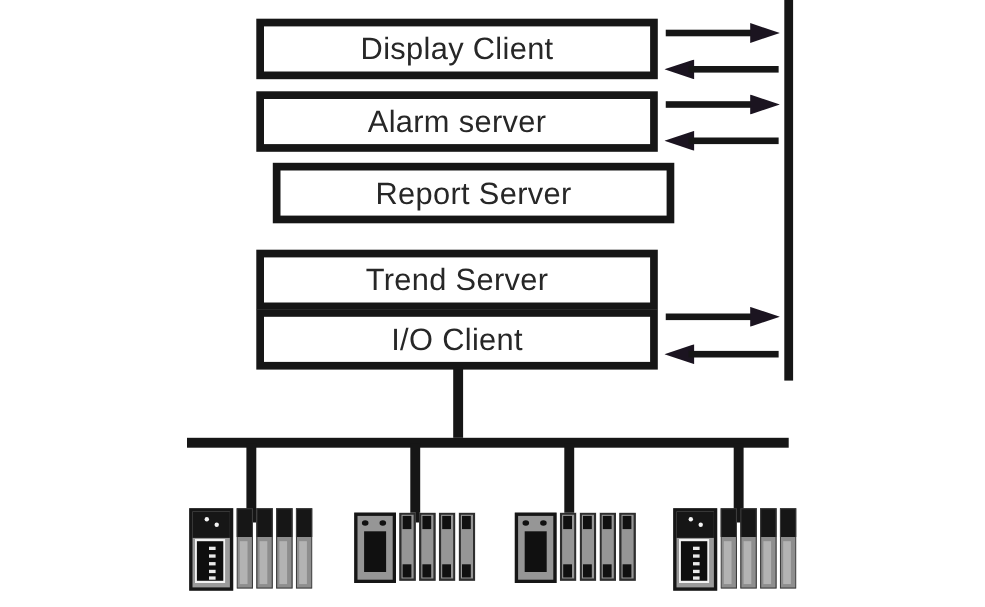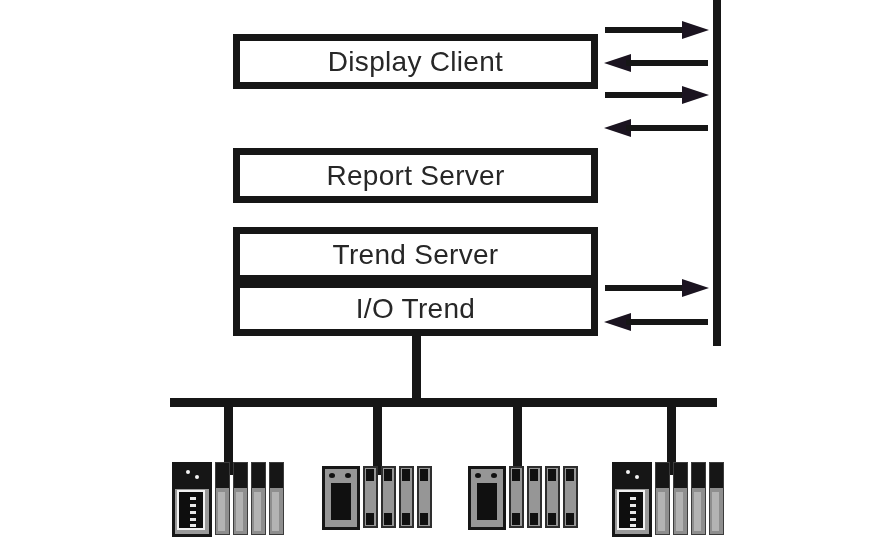--- a/index.html
+++ b/index.html
@@ -18,23 +18,23 @@
     background:#ffffff;
     box-sizing:border-box;
     display:flex;align-items:center;justify-content:center;
   }
   .server-box .label{
     font-size:28px;
     color:#272727;
     letter-spacing:.3px;
     white-space:nowrap;
   }
-  .box-1{top:34px;align-items:center;}
+  .box-1{top:17px;align-items:center;}
   .box-2{top:83px;}
-  .box-3{top:148px;}
+  .box-3{top:148px;margin-left:15px;}
   .box-4{top:215px;margin-top:12px;}
   .box-5{top:281px;}
 
   
   .vline{position:absolute;left:713px;top:0;width:8px;height:346px;background:#161616;}
   .connector{position:absolute;left:412px;top:334px;width:9px;height:64px;background:#161616;}
   .hbus{position:absolute;left:170px;top:398px;width:547px;height:9px;background:#161616;}
   .drop{position:absolute;top:403px;width:9px;height:72px;background:#161616;}
   .drop-1{left:224px;}
   .drop-2{left:373px;}
@@ -112,28 +112,31 @@
   .dev-4{left:612px;top:462px;}
 </style>
 </head>
 <body>
 
 <div class="stage">
 
   <div class="server-box box-1">
     <span class="label">Display Client</span>
   </div>
+  <div class="server-box box-2">
+    <span class="label">Alarm server</span>
+  </div>
   <div class="server-box box-3">
     <span class="label">Report Server</span>
   </div>
   <div class="server-box box-4">
     <span class="label">Trend Server</span>
   </div>
   <div class="server-box box-5">
-    <span class="label">I/O Trend</span>
+    <span class="label">I/O Client</span>
   </div>
 
   <div class="vline"></div>
 
   <span class="arrow ar-1">
     <svg width="104" height="18" viewBox="0 0 104 18">
         <rect x="0" y="6" width="82" height="6" fill="#161616"></rect>
         <polygon points="77,0 104,9 77,18" fill="#1b1420"></polygon>
       </svg>
   </span>

